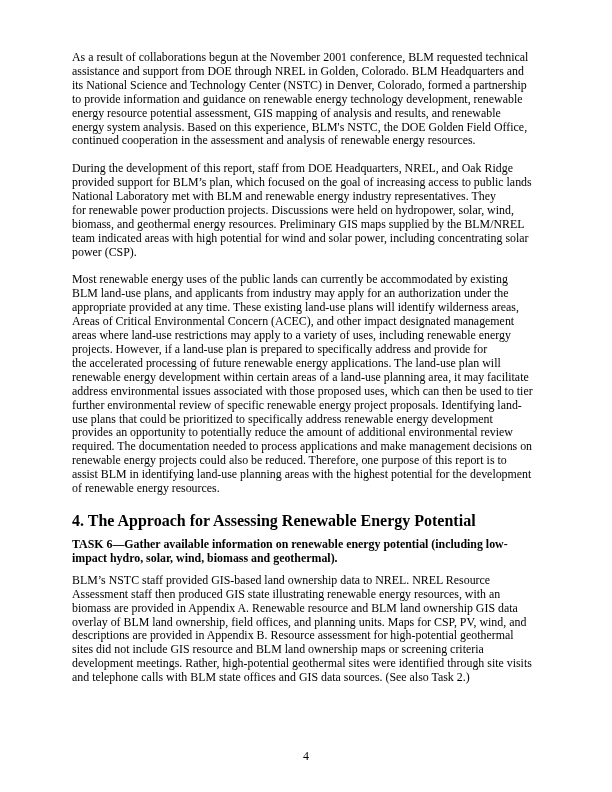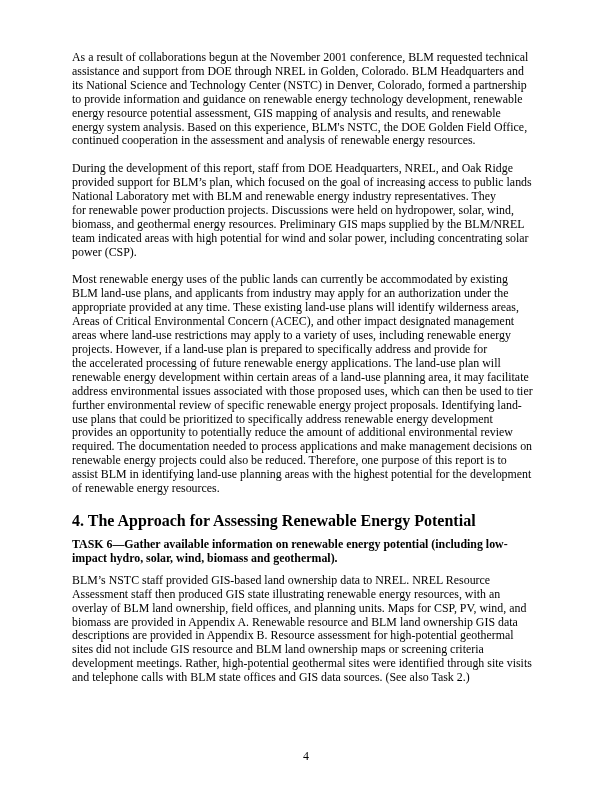--- a/index.html
+++ b/index.html
@@ -67,22 +67,22 @@
   <div class="heading">4.  The Approach for Assessing Renewable Energy Potential</div>
 
   <div class="task">
     <span class="line">TASK 6—Gather available information on renewable energy potential (including low-</span>
     <span class="line">impact hydro, solar, wind, biomass and geothermal).</span>
   </div>
 
   <div class="para">
     <span class="line">BLM’s NSTC staff provided GIS-based land ownership data to NREL.  NREL Resource</span>
     <span class="line">Assessment staff then produced GIS state illustrating renewable energy resources, with an</span>
+    <span class="line">biomass are provided in Appendix A.  Renewable resource and BLM land ownership GIS data</span>
     <span class="line">overlay of BLM land ownership, field offices, and planning units.  Maps for CSP, PV, wind, and</span>
-    <span class="line">biomass are provided in Appendix A.  Renewable resource and BLM land ownership GIS data</span>
     <span class="line">descriptions are provided in Appendix B.  Resource assessment for high-potential geothermal</span>
     <span class="line">sites did not include GIS resource and BLM land ownership maps or screening criteria</span>
     <span class="line">development meetings.  Rather, high-potential geothermal sites were identified through site visits</span>
     <span class="line">and telephone calls with BLM state offices and GIS data sources.  (See also Task 2.)</span>
   </div>
 </div>
 
 <div class="pagenum">4</div>
 
 </body></html>

